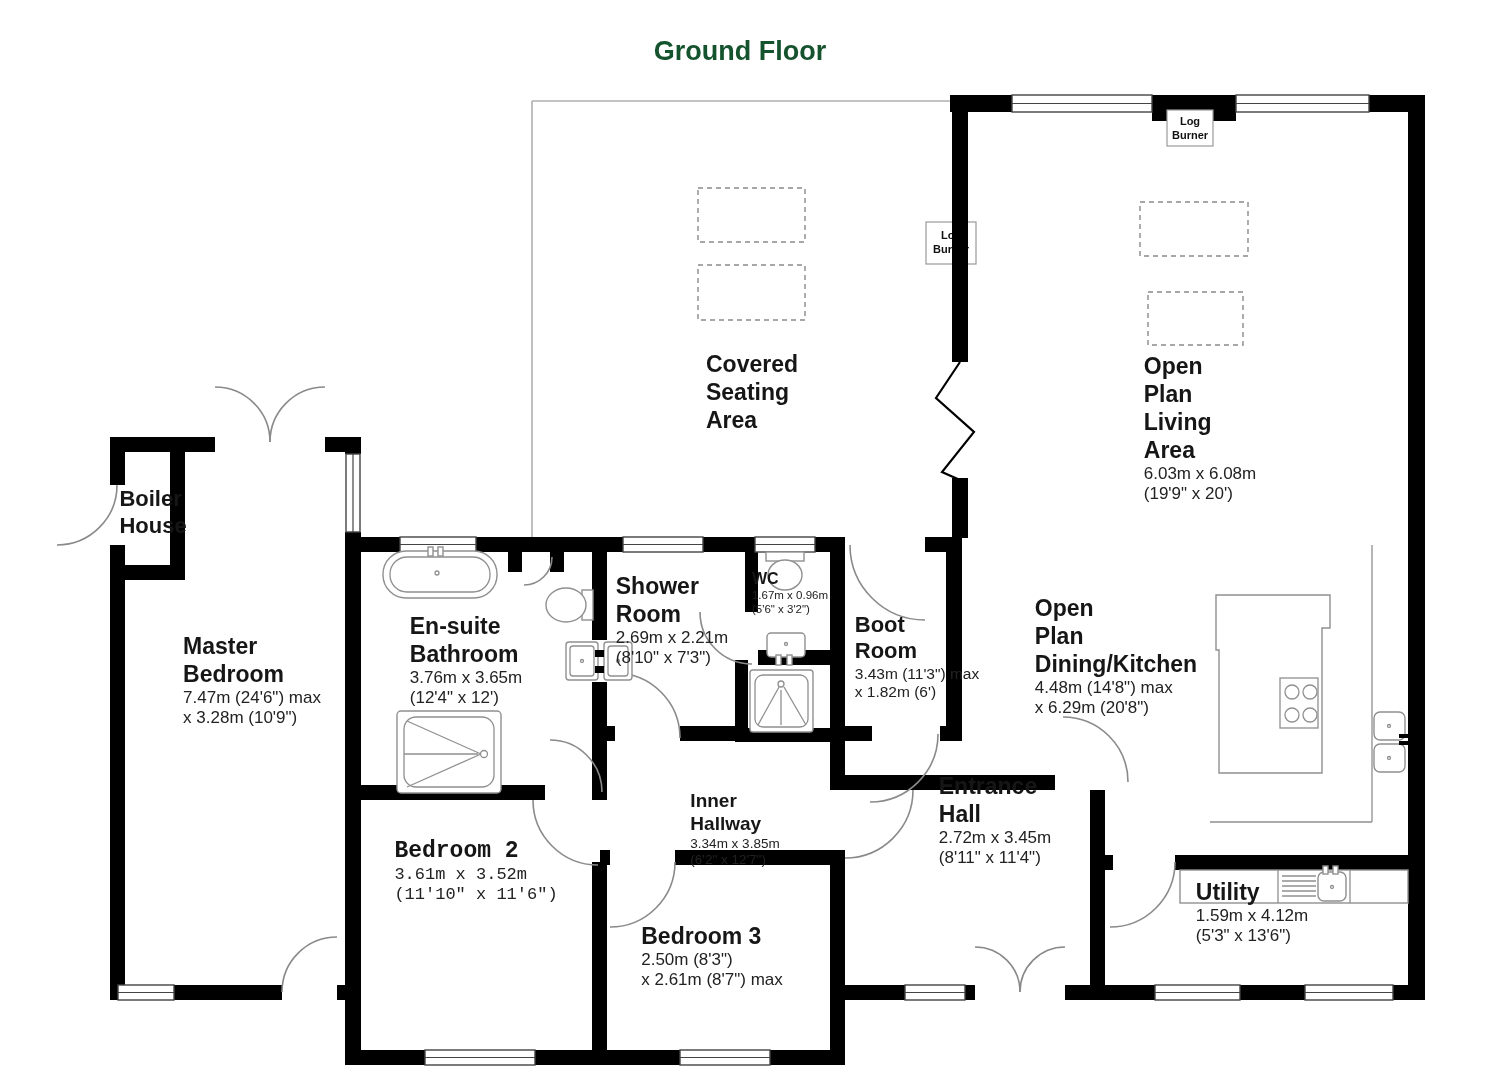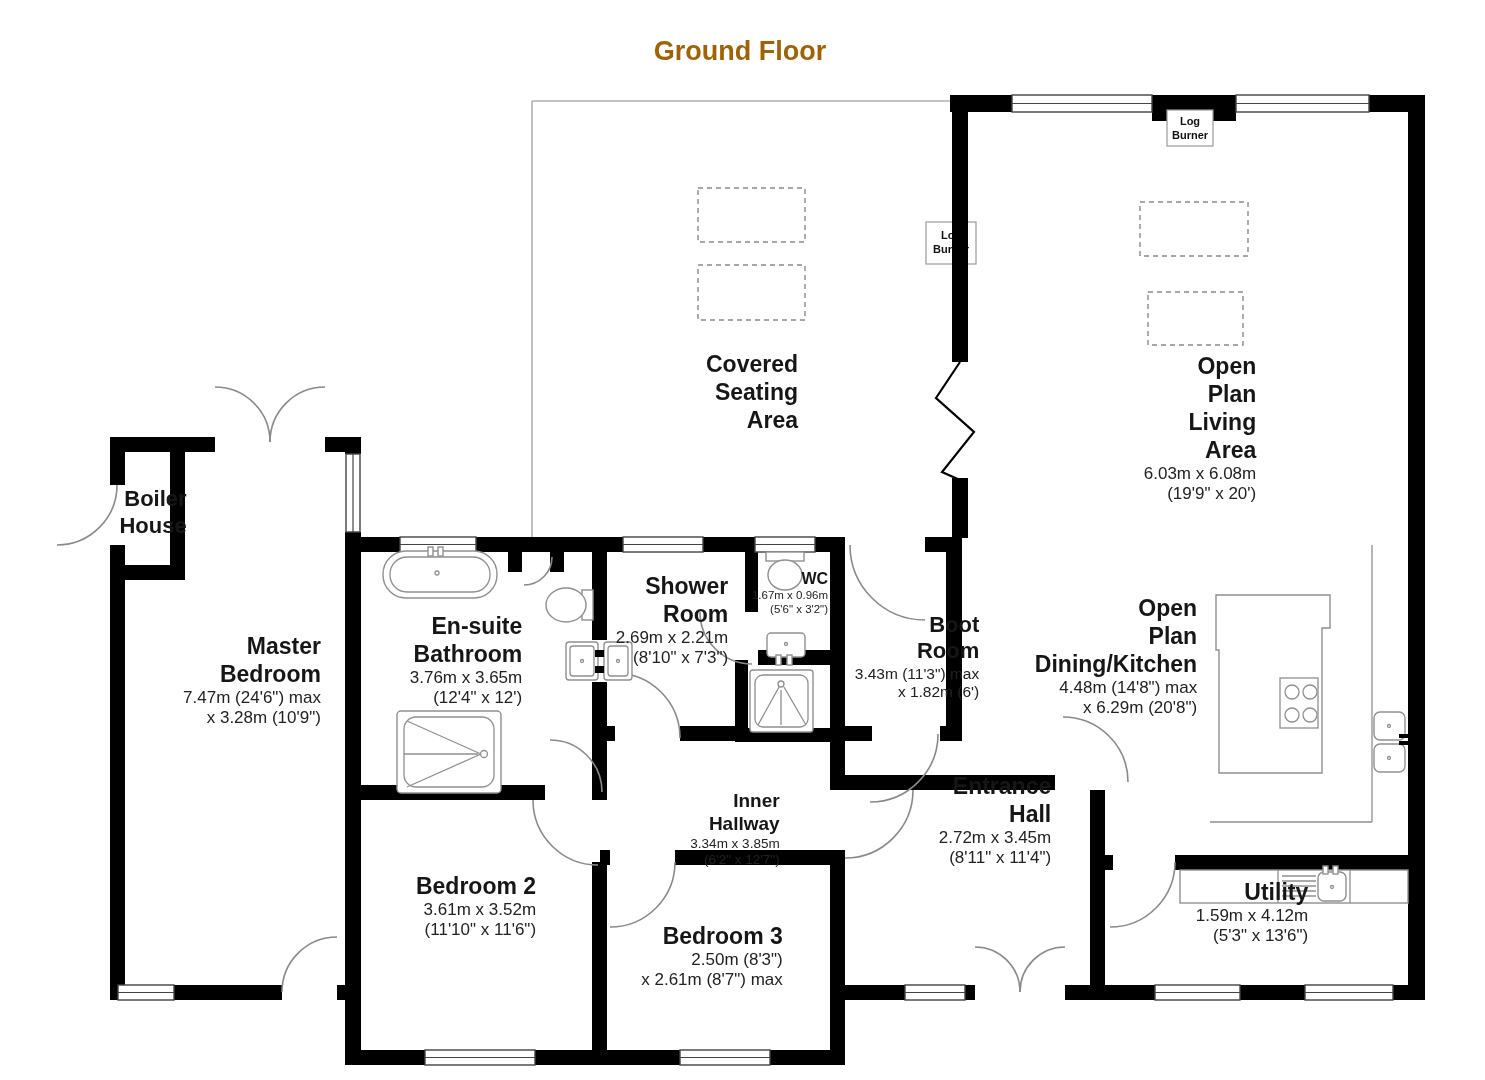--- a/index.html
+++ b/index.html
@@ -1,22 +1,22 @@
 <!DOCTYPE html>
 <html><head>
 <meta charset="utf-8">
 <style>
   html,body{margin:0;padding:0;background:#fff;}
   .plan{position:relative;width:1485px;height:1080px;background:#fff;overflow:hidden;
         font-family:"Liberation Sans", sans-serif;color:#111;}
   .plan svg{position:absolute;left:0;top:0;}
-  .lbl{position:absolute;transform:translateX(-50%);text-align:right;z-index:5;}
+  .lbl{position:absolute;transform:translateX(-50%);text-align:left;z-index:5;}
   .room-name{font-weight:bold;font-size:23px;line-height:1.22;white-space:pre-line;color:#161616;}
   .room-dims{font-size:17px;line-height:1.18;white-space:pre-line;color:#222;}
-  .title{position:absolute;transform:translateX(-50%);font-weight:bold;font-size:27px;color:#a16207;}
+  .title{position:absolute;transform:translateX(-50%);font-weight:bold;font-size:27px;color:#14532d;}
   .nm-boiler{font-size:22px;}
   .nm-wc{font-size:16px;line-height:1.1;}
   .dm-wc{font-size:11.5px;line-height:1.25;}
   .nm-hall{font-size:19px;line-height:1.2;}
   .dm-hall{font-size:13.5px;line-height:1.25;}
   .nm-boot{font-size:22px;line-height:1.2;}
   .dm-boot{font-size:15.5px;line-height:1.18;}
   .wall{fill:#000;}
   .win{fill:#fff;stroke:#444;stroke-width:1.4;}
   .winline{stroke:#444;stroke-width:1.2;}
@@ -327,21 +327,21 @@
   </div>
 
   <div class="lbl" style="left:1116px;top:594px;">
     <div class="room-name">Open
 Plan
 Dining/Kitchen</div>
     <div class="room-dims">4.48m (14'8") max
 x 6.29m (20'8")</div>
   </div>
 
-  <div class="lbl" style="left:476px;top:872px;">
+  <div class="lbl" style="left:476px;top:837px;font-family:Liberation Mono, monospace;">
     <div class="room-name">Bedroom 2</div>
     <div class="room-dims">3.61m x 3.52m
 (11'10" x 11'6")</div>
   </div>
 
   <div class="lbl" style="left:735px;top:790px;">
     <div class="room-name nm-hall">Inner
 Hallway</div>
     <div class="room-dims dm-hall">3.34m x 3.85m
 (6'2" x 12'7")</div>

